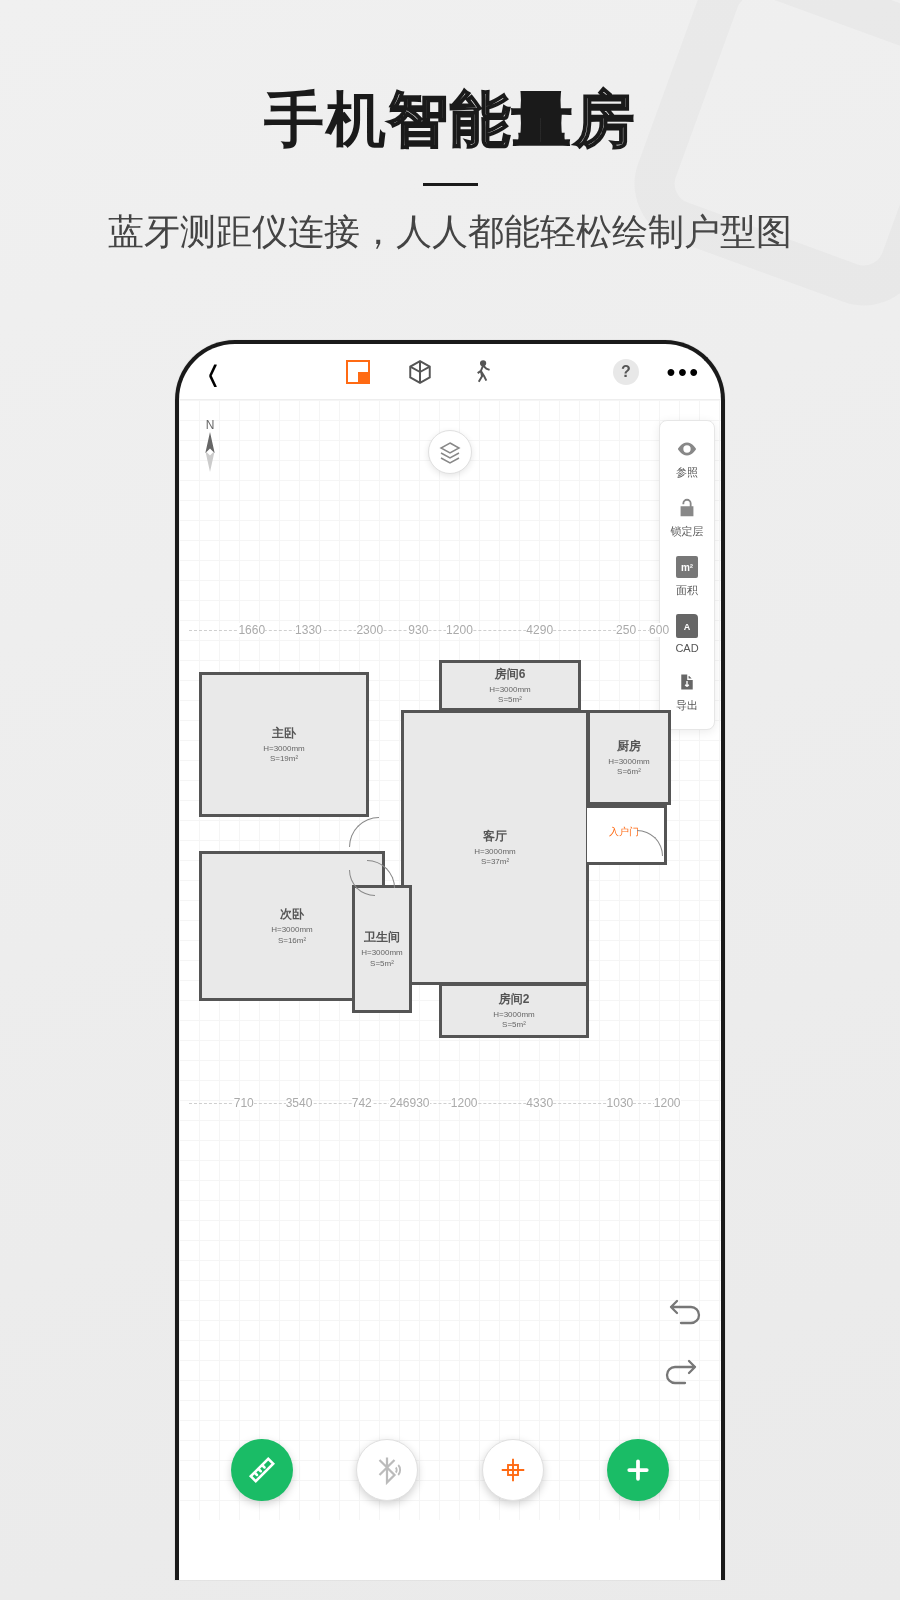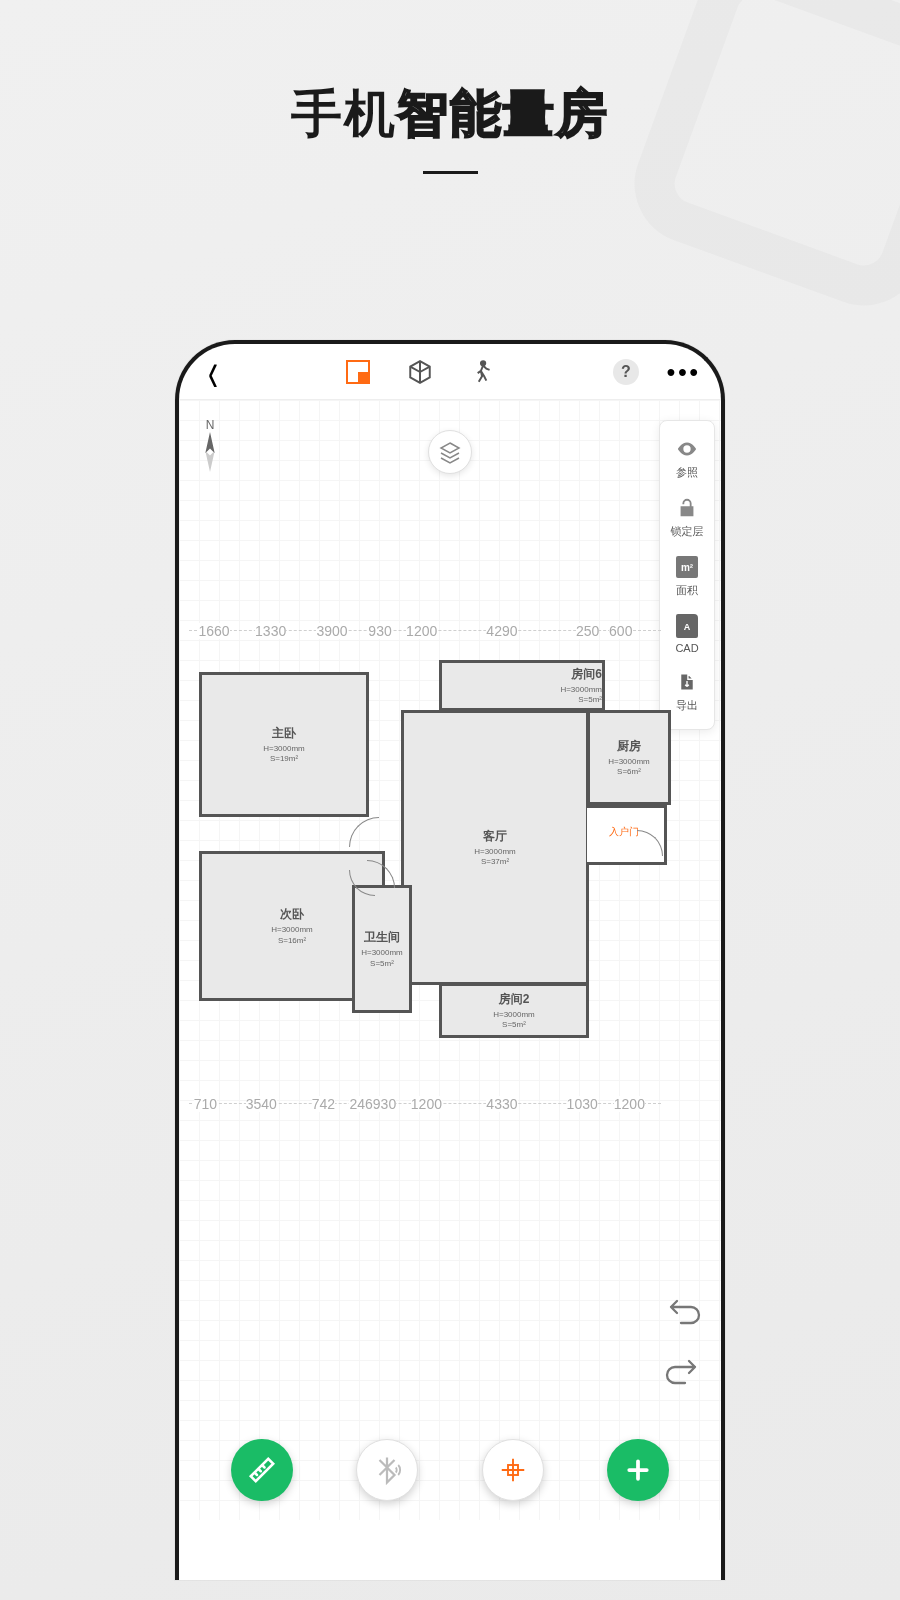--- a/index.html
+++ b/index.html
@@ -19,21 +19,21 @@
     border: 40px solid #888;
     border-radius: 60px;
     transform: rotate(20deg);
     pointer-events: none;
   }
   .hero {
     text-align: center;
     padding-top: 80px;
   }
   .hero-title {
-    font-size: 51px;
+    font-size: 60px;
     font-weight: 800;
     color: #1a1a1a;
     letter-spacing: 2px;
   }
   .hero-title .outline {
     -webkit-text-stroke: 2px #1a1a1a;
     color: transparent;
     text-shadow: 0 0 0 #fff;
   }
   .hero-divider {
@@ -147,21 +147,21 @@
   .area-ico { width:22px; height:22px; background:#777; border-radius:2px; color:#fff; font-size:10px; display:flex; align-items:center; justify-content:center; font-weight:600; }
   .cad-ico { width:22px; height:24px; background:#666; color:#fff; font-size:9px; font-weight:700; display:flex; align-items:center; justify-content:center; border-radius:2px 4px 2px 2px; padding-top:2px;}
 
   
   .dim-row {
     position:absolute; left: 10px; right: 60px;
     border-top: 1px dashed #cfcfcf;
     height: 14px;
   }
   .dim-row span {
-    position:absolute; top:-8px; font-size: 14px; color:#aaa; background:#fff;
+    position:absolute; top:-8px; font-size: 12px; color:#aaa; background:#fff;margin-left:40px;
   }
   .dim-top { top: 230px; }
   .dim-bot { top: 703px; }
 
   
   .floorplan {
     position: absolute;
     left: 20px; top: 260px;
     width: 480px; height: 400px;
   }
@@ -215,20 +215,21 @@
 </head>
 <body>
 
 <div class="bg-deco"></div>
 
 <div class="hero">
   <div class="hero-title">
     <span>手机</span><span class="outline">智能量房</span>
   </div>
   <div class="hero-divider"></div>
+  <div class="hero-sub">蓝牙测距仪连接，人人都能轻松绘制户型图</div>
 </div>
 
 <div class="phone">
 
 
   <div class="toolbar">
     <div class="left">
       <span class="ic back-chevron">‹</span>
     </div>
     <div class="mid">
@@ -306,37 +307,37 @@
               <path d="M5 3h8v6h6v12H5V3zm8 0l6 6h-6V3zM12 11v6m0 0l-2-2m2 2l2-2" stroke="#fff" stroke-width="1.5" fill="#666"></path>
             </svg>
           </span>
         <span>导出</span>
       </div>
     </div>
 
     <div class="dim-row dim-top">
       <span style="left:2%">1660</span>
       <span style="left:14%">1330</span>
-      <span style="left:27%">3900</span>
+      <span style="left:27%">2300</span>
       <span style="left:38%">930</span>
       <span style="left:46%">1200</span>
       <span style="left:63%">4290</span>
       <span style="left:82%">250</span>
       <span style="left:89%">600</span>
     </div>
 
     <div class="floorplan">
 
       <div class="room" style="left:0; top:12px; width:170px; height:145px;">
         <span class="rname">主卧</span>
         <span class="rdim">H=3000mm</span>
         <span class="rdim">S=19m²</span>
       </div>
 
-      <div class="room" style="left:240px; top:0; width:166px; height:50px; border-bottom-width:2px;align-items:flex-end;">
+      <div class="room" style="left:240px; top:0; width:142px; height:50px; border-bottom-width:2px;">
         <span class="rname">房间6</span>
         <span class="rdim">H=3000mm</span>
         <span class="rdim">S=5m²</span>
       </div>
 
       <div class="room" style="left:388px; top:50px; width:84px; height:95px;">
         <span class="rname">厨房</span>
         <span class="rdim">H=3000mm</span>
         <span class="rdim">S=6m²</span>
       </div>

